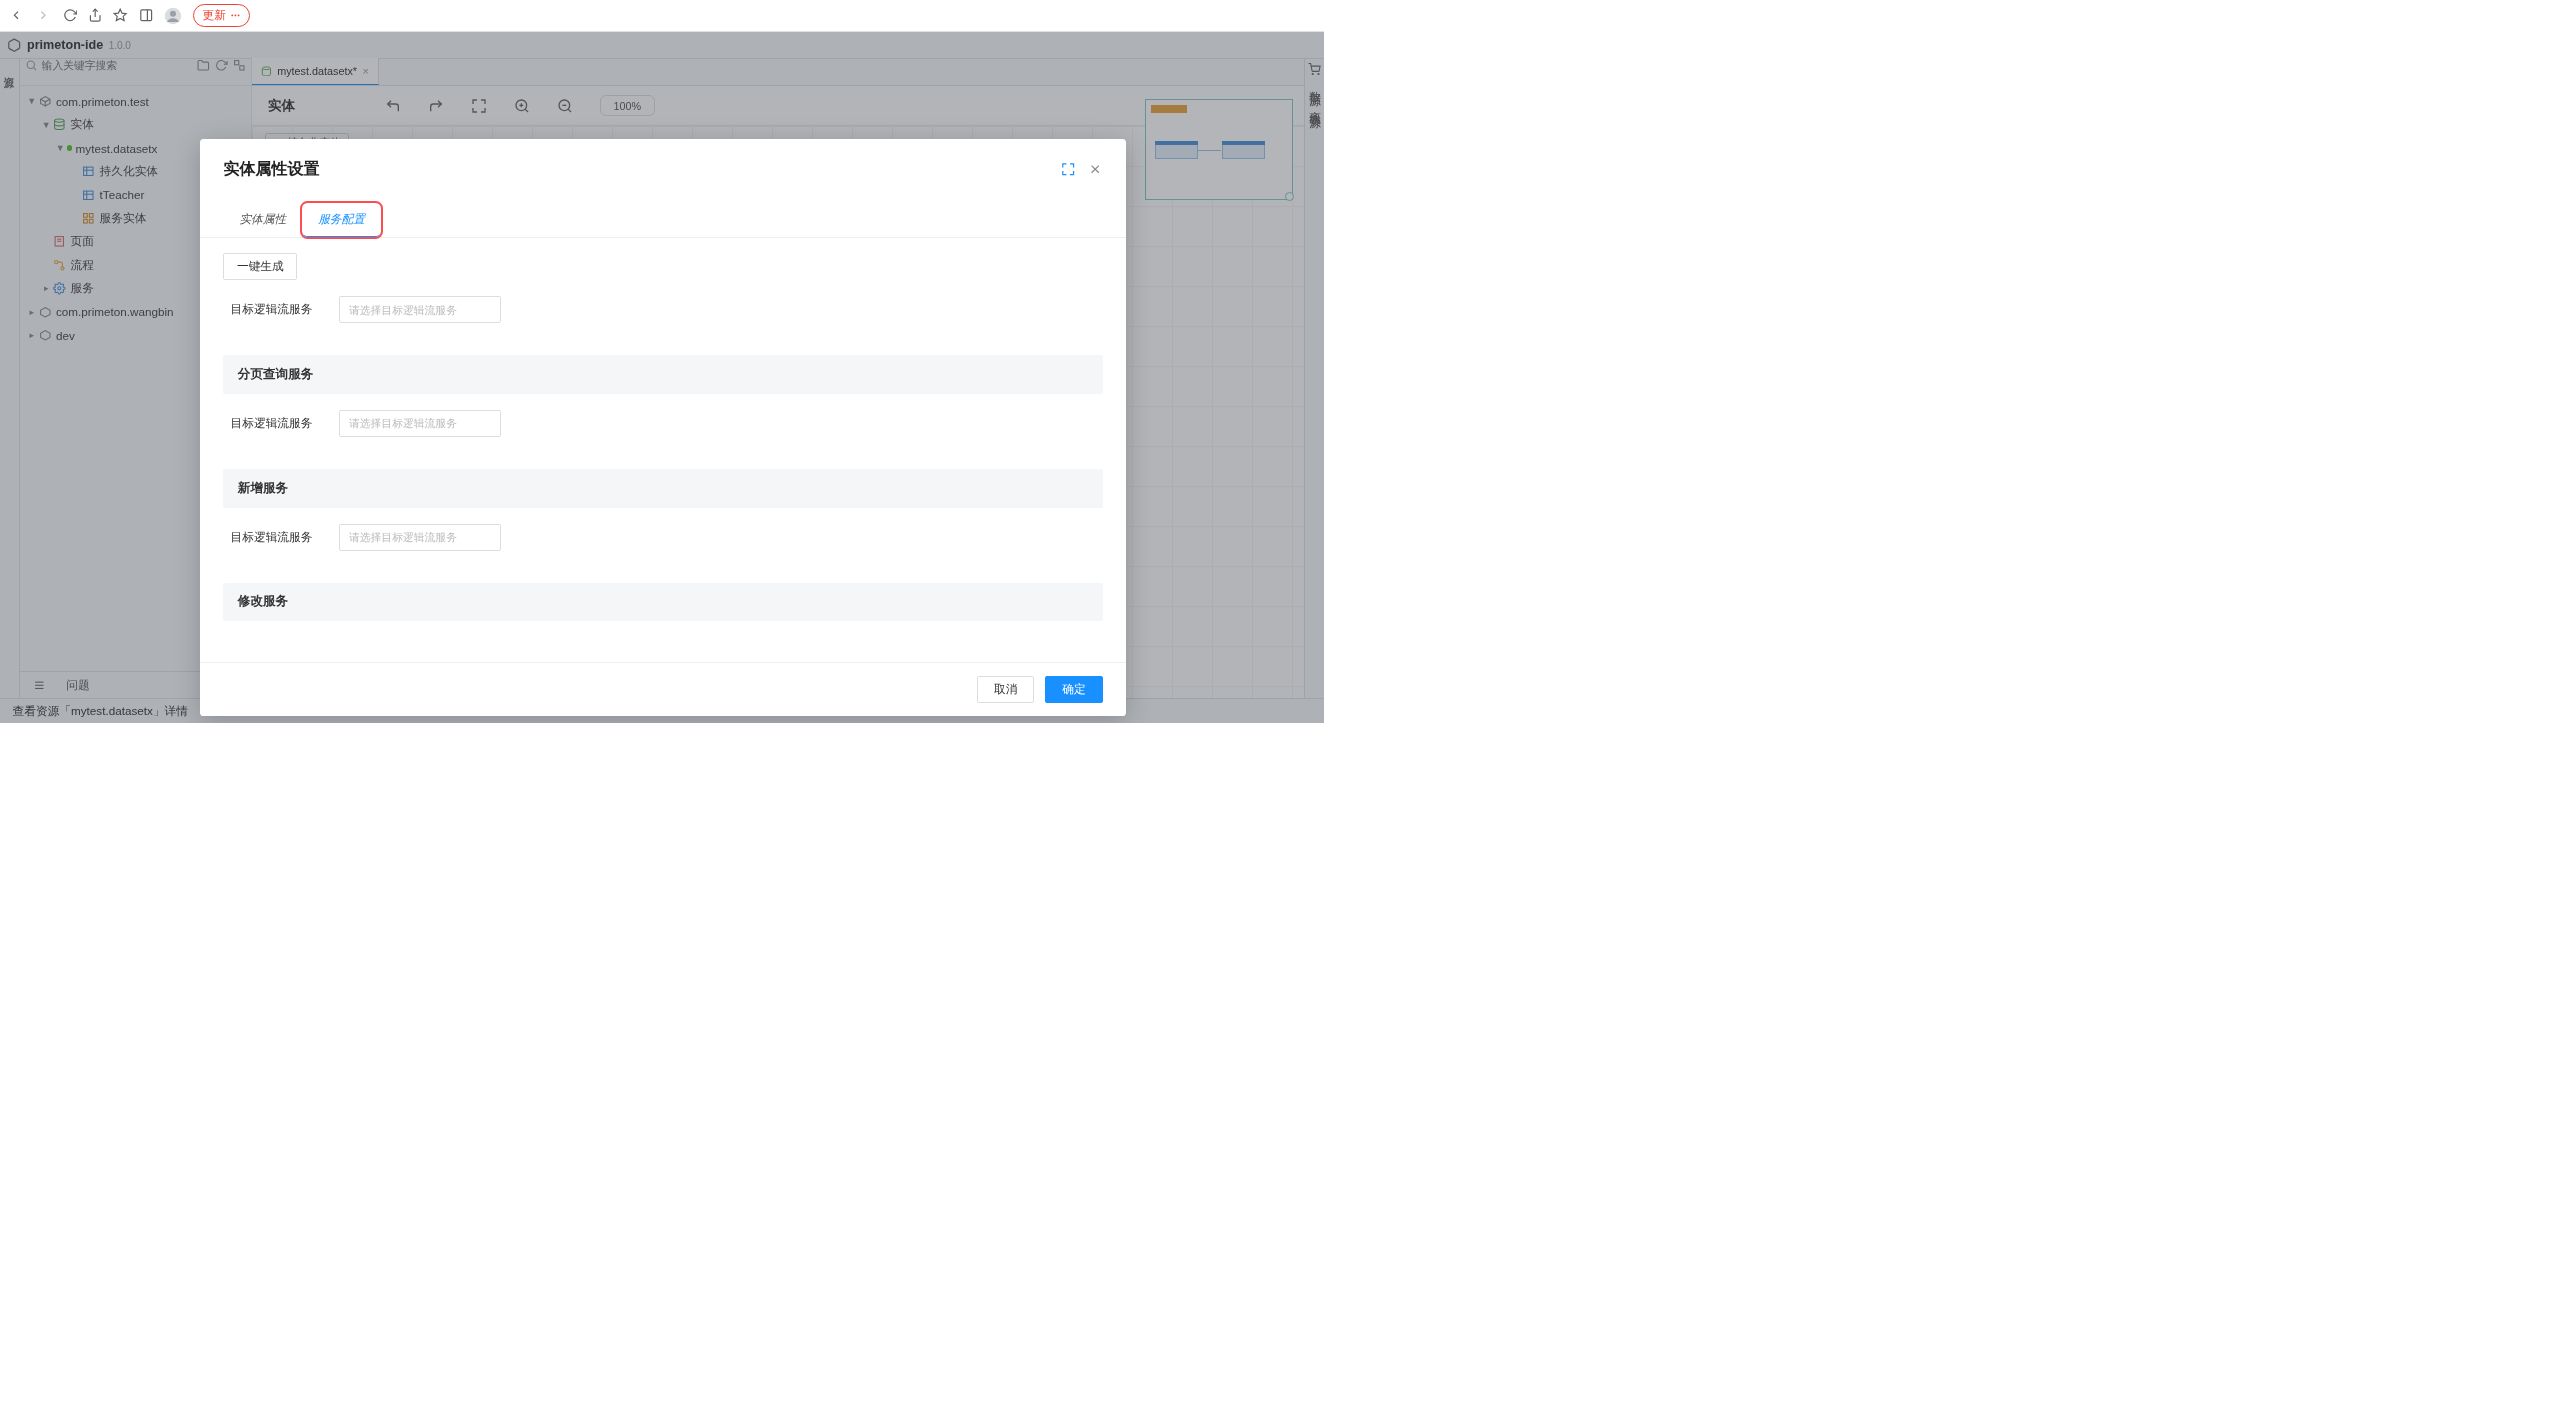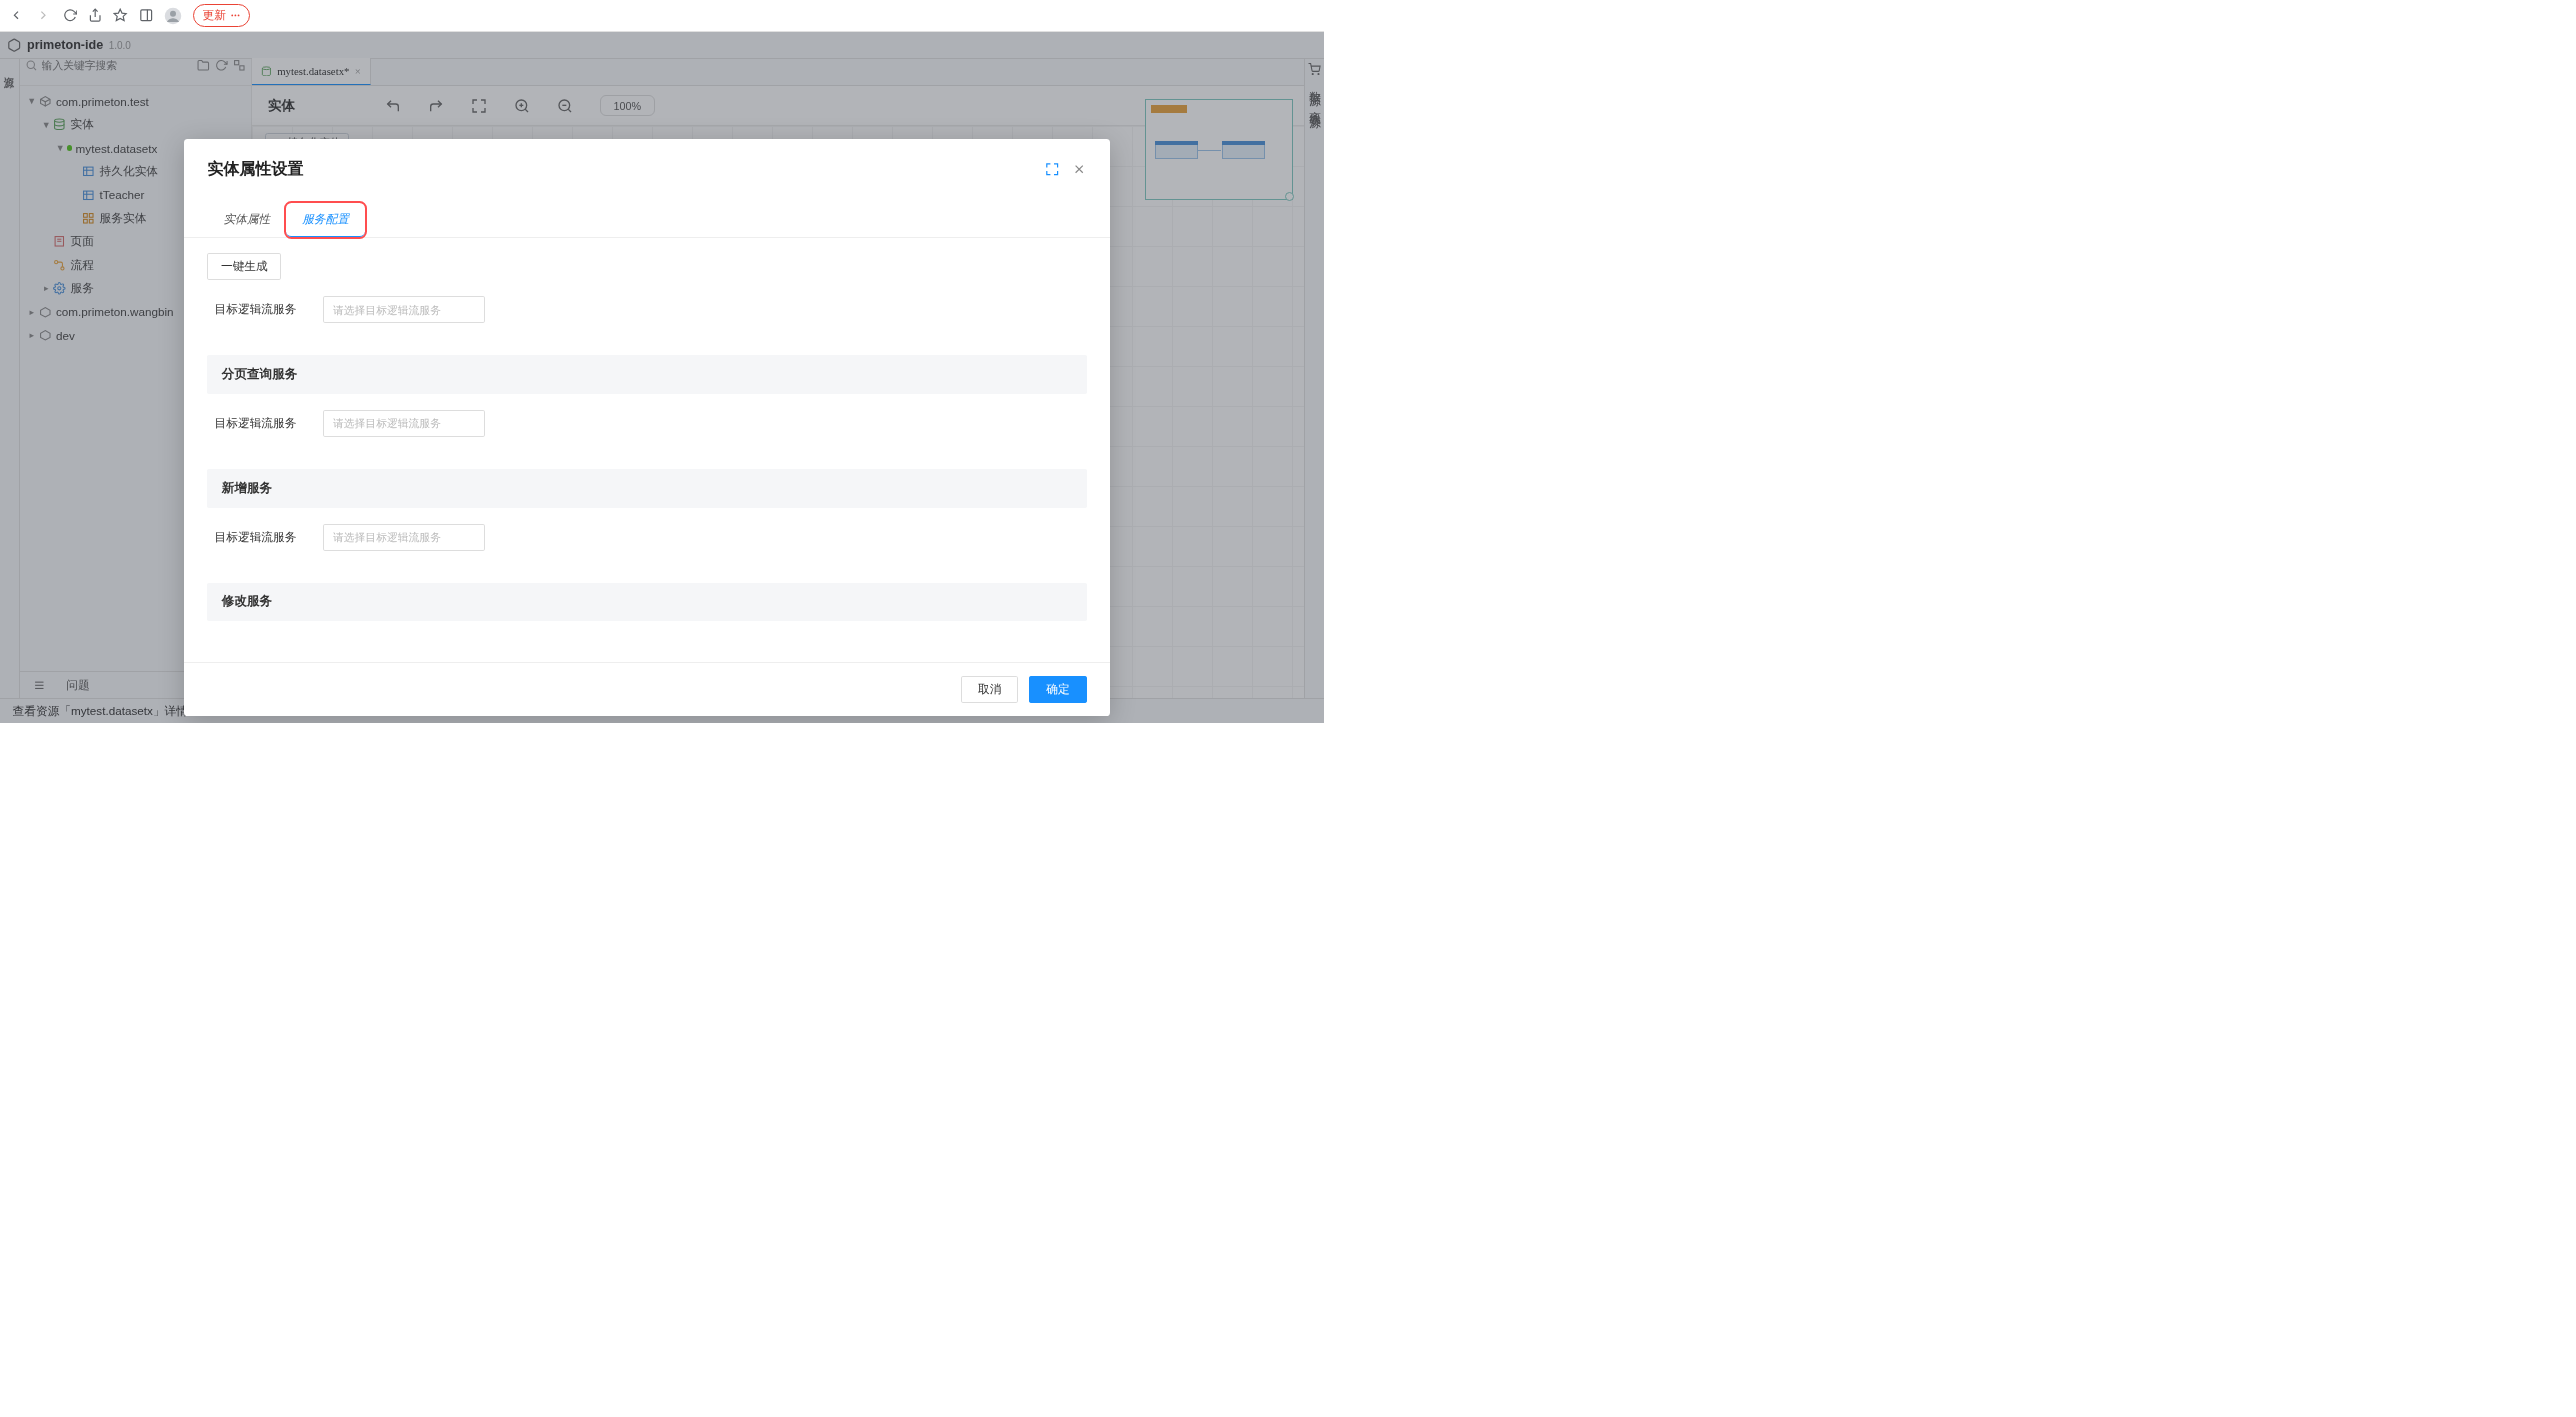--- a/index.html
+++ b/index.html
@@ -41,21 +41,21 @@
 .caret { width: 12.6px; text-align: center; color: #888; font-size: 9px; }
 .ticon { width: 14.4px; height: 14.4px; display: flex; align-items: center; justify-content: center; margin-right: 3.6px; }
 .tree .l0 { padding-left: 5.4px; }
 .tree .l1 { padding-left: 20px; }
 .tree .l2 { padding-left: 34px; }
 .tree .l3 { padding-left: 49px; }
 .dot-green { width: 5.4px; height: 5.4px; border-radius: 50%; background: #52c41a; margin-right: 3.6px; }
 
 .editor-area { flex: 1; display: flex; flex-direction: column; background: #fdfdfd; position: relative; }
 .tabbar { height: 27px; display: flex; align-items: flex-end; border-bottom: 0.9px solid #e0e0e0; background: #f7f8fa; }
-.tab { height: 27px; display: flex; align-items: center; gap: 5.4px; padding: 0 9px; border-right: 0.9px solid #e0e0e0; background: #fff; border-bottom: 1.8px solid #1890ff; font-size: 10.8px; color: #333; font-family: Liberation Serif, serif; }
+.tab { height: 27px; display: flex; align-items: center; gap: 5.4px; padding: 0 9px; border-right: 0.9px solid #e0e0e0; background: #fff; border-bottom: 1.8px solid #1890ff; font-size: 10.8px; color: #333; }
 .tab .close { color: #999; }
 .toolbar { height: 40px; border-bottom: 0.9px solid #e8e8e8; display: flex; align-items: center; padding: 0 16px; gap: 27px; color: #555; }
 .toolbar .zoomtxt { border: 0.9px solid #ddd; padding: 3.6px 12.6px; border-radius: 6px; font-size: 10.8px; text-align: center; }
 .canvas-bg { flex: 1; background-image: linear-gradient(#f3f3f3 0.9px, transparent 0.9px), linear-gradient(90deg, #f3f3f3 0.9px, transparent 0.9px); background-size: 40px 40px; position: relative; }
 .entity-chip { position: absolute; top: 7.2px; left: 12.6px; background: #fff; border: 0.9px solid #d0d7de; border-radius: 2.7px; padding: 1.8px 7.2px; font-size: 10.8px; color: #555; display: flex; align-items: center; gap: 3.6px; }
 
 .minimap { position: absolute; top: 99px; right: 31px; width: 148px; height: 101px; border: 0.9px solid #7ec9c0; background: #fff; }
 .minimap .mm-head { position: absolute; top: 5.4px; left: 5.4px; width: 36px; height: 7.2px; background: #e8a23b; }
 .minimap .mm-box1 { position: absolute; top: 41px; left: 9px; width: 43px; height: 18px; background: #e6f0fb; border: 0.9px solid #9cc3ea; }
 .minimap .mm-box1::before { content: ""; position: absolute; top: -0.9px; left: -0.9px; right: -0.9px; height: 3.6px; background: #4a90d9; }
@@ -65,21 +65,21 @@
 .minimap .mm-handle { position: absolute; right: -1.8px; bottom: -1.8px; width: 9px; height: 9px; border: 1.8px solid #7ec9c0; border-radius: 50%; background: #fff; }
 
 
 .problems-bar { height: 27px; border-top: 0.9px solid #e0e0e0; background: #f7f8fa; display: flex; align-items: center; padding: 0 12.6px; gap: 21px; color: #555; font-size: 11.7px; }
 .status-bar { position: absolute; left: 0; right: 0; bottom: 0; height: 25px; background: #f7f8fa; border-top: 0.9px solid #e0e0e0; display: flex; align-items: center; padding: 0 12.6px; color: #333; font-size: 11.7px; }
 
 
 .mask { position: absolute; inset: 32px 0 0 0; background: rgba(55,60,70,0.38); }
 
 
-.modal { position: absolute; left: 184px; top: 139px; width: 926px; height: 577px; background: #fff; border-radius: 3.6px; box-shadow: 0 5.4px 27px rgba(0,0,0,0.2); display: flex; flex-direction: column; }
+.modal { position: absolute; left: 200px; top: 139px; width: 926px; height: 577px; background: #fff; border-radius: 3.6px; box-shadow: 0 5.4px 27px rgba(0,0,0,0.2); display: flex; flex-direction: column; }
 .modal-head { padding: 20px 23.4px 7.2px; display: flex; align-items: center; }
 .modal-title { font-size: 16px; font-weight: 600; color: #222; flex: 1; }
 .modal-head .hicon { color: #888; margin-left: 12.6px; }
 .modal-tabs { display: flex; border-bottom: 0.9px solid #eee; padding: 0 23.4px; margin-top: 16px; gap: 0; font-style: italic; }
 .mtab { padding: 9px 16px; color: #555; cursor: pointer; }
 .mtab.active { color: #1890ff; border-bottom: 1.8px solid #1890ff; }
 .mtab.hl { outline: 2.7px solid #ff4d4f; outline-offset: -0.9px; border-radius: 5.4px; }
 .modal-body { flex: 1; overflow: auto; padding: 14.4px 23.4px; }
 .gen-btn { border: 0.9px solid #ddd; background: #fff; padding: 5.4px 12.6px; border-radius: 1.8px; font-size: 11.7px; color: #333; cursor: pointer; }
 .section-h { background: #f5f6f8; padding: 10.8px 14.4px; font-weight: 600; color: #333; margin-top: 16px; border-radius: 1.8px; font-size: 12.6px; }

